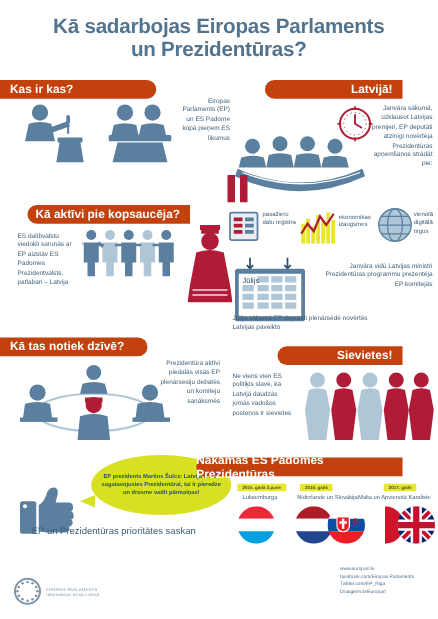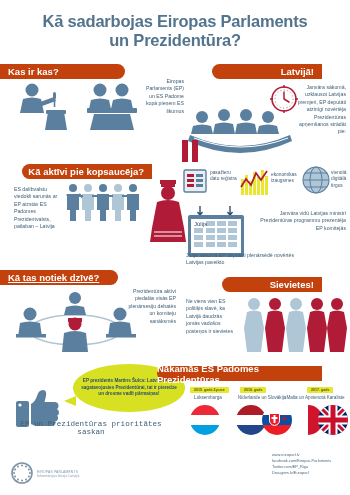--- a/index.html
+++ b/index.html
@@ -81,21 +81,21 @@
 
   .icon-label { position:absolute; font-size:4.8px; color:#3f5f78; line-height:1.35; }
 </style>
 </head>
 <body>
 
 <div class="page">
 
   <div class="title">
     <div>Kā sadarbojas Eiropas Parlaments</div>
-    <div>un Prezidentūra?</div>
+    <div>un Prezidentūras?</div>
   </div>
 
   <div class="banner left" style="top:64px; width:125px;">Kas ir kas?</div>
 
   <svg class="fig" style="left:18px; top:82px;" width="58" height="48" viewBox="0 0 58 48">
     <circle cx="14" cy="8" r="6.5" class="person-blue"></circle>
     <path d="M5 17 q9 -3 18 0 l3 14 h-24 z" class="person-blue"></path>
     <path d="M22 20 l14 -5 l2 4 l-14 5 z" class="person-blue"></path>
     <rect x="35" y="10" width="3" height="7" rx="1.5" class="person-blue"></rect>
     <rect x="35.7" y="16" width="1.6" height="9" class="person-blue"></rect>
@@ -146,21 +146,21 @@
   <svg class="fig" style="left:150px; top:176px;" width="36" height="66" viewBox="0 0 36 66">
     <path d="M10 4 h16 v4 h-16 z" class="person-red"></path>
     <rect x="11" y="8" width="14" height="3" class="person-red"></rect>
     <circle cx="18" cy="17" r="7" class="person-red"></circle>
     <path d="M7 26 q11 -4 22 0 l5 26 h-32 z" class="person-red"></path>
     <path d="M2 52 h32 l2 14 h-36 z" class="person-red"></path>
     <path d="M4 56 h28" stroke="#ffffff" stroke-width="1.2" fill="none" opacity="0.85"></path>
     <path d="M4 60 h28" stroke="#ffffff" stroke-width="1.2" fill="none" opacity="0.85"></path>
   </svg>
 
-  <div class="banner left" style="top:270px; width:118px;text-decoration:underline;">Kā tas notiek dzīvē?</div>
+  <div class="banner left" style="top:270px; width:118px;">Kā tas notiek dzīvē?</div>
 
   <svg class="fig" style="left:14px; top:290px;" width="122" height="62" viewBox="0 0 122 62">
     <ellipse cx="61" cy="40" rx="46" ry="15" fill="none" stroke="#aec6d6" stroke-width="1.6"></ellipse>
 
     <circle cx="61" cy="8" r="6" class="person-blue"></circle>
     <path d="M52 17 q9 -3 18 0 l2 8 h-22 z" class="person-blue"></path>
 
     <circle cx="61" cy="34" r="6.5" class="person-red"></circle>
     <path d="M50 43 q11 -4 22 0 l2 19 h-26 z" class="person-blue"></path>
     <path d="M54 28 h14 v4 h-14 z" class="person-red"></path>
@@ -298,21 +298,21 @@
 
   <svg class="fig" style="left:16px; top:385px;" width="46" height="46" viewBox="0 0 46 46">
     <rect x="0" y="16" width="13" height="26" rx="2" fill="#5b7f9e"></rect>
     <circle cx="4" cy="20" r="1.6" fill="#ffffff"></circle>
     <path d="M15 19 q4 -2 6 -8 q1.5 -6 6 -6 q4 0 3 6 l-1.5 6 h10 q4 0 4 4 q0 2 -1.5 3 q2 1 2 3.5 q0 2.5 -2 3 q1.5 1.2 1 3.5 q-0.5 2 -3 2.5 q1 1.2 0 3 q-1 1.5 -3.5 1.5 h-14 q-3 0 -6.5 -2 z" fill="#5b7f9e"></path>
   </svg>
 
   <div class="bubble" style="left:73px; top:364px; width:112px; height:48px;">EP prezidents Martins Šulcs: Latvija ir labi sagatavojusies Prezidentūrai, tai ir pieredze un drosme vadīt pārmaiņas!</div>
   <div class="bubble-tail" style="left:64px; top:396px;"></div>
 
-  <div class="priorities" style="top:420px;font-family:Liberation Mono, monospace;">EP un Prezidentūras prioritātes saskan</div>
+  <div class="priorities" style="top:420px;">EP un Prezidentūras prioritātes saskan</div>
 
   <div class="banner right" style="top:366px; width:165px;">Nākamās ES Padomes Prezidentūras</div>
 
   <div class="flag-label" style="left:190px; top:387px;">2015. gada 2.puse</div>
   <div class="flag-country" style="left:186px; top:395px; width:44px;">Luksemburga</div>
   <div class="flag" style="left:190px; top:405px; width:30px; height:30px;">
     <div style="height:33.33%; background:#ed2939;"></div>
     <div style="height:33.33%; background:#ffffff;"></div>
     <div style="height:33.34%; background:#00a1de;"></div>
   </div>

